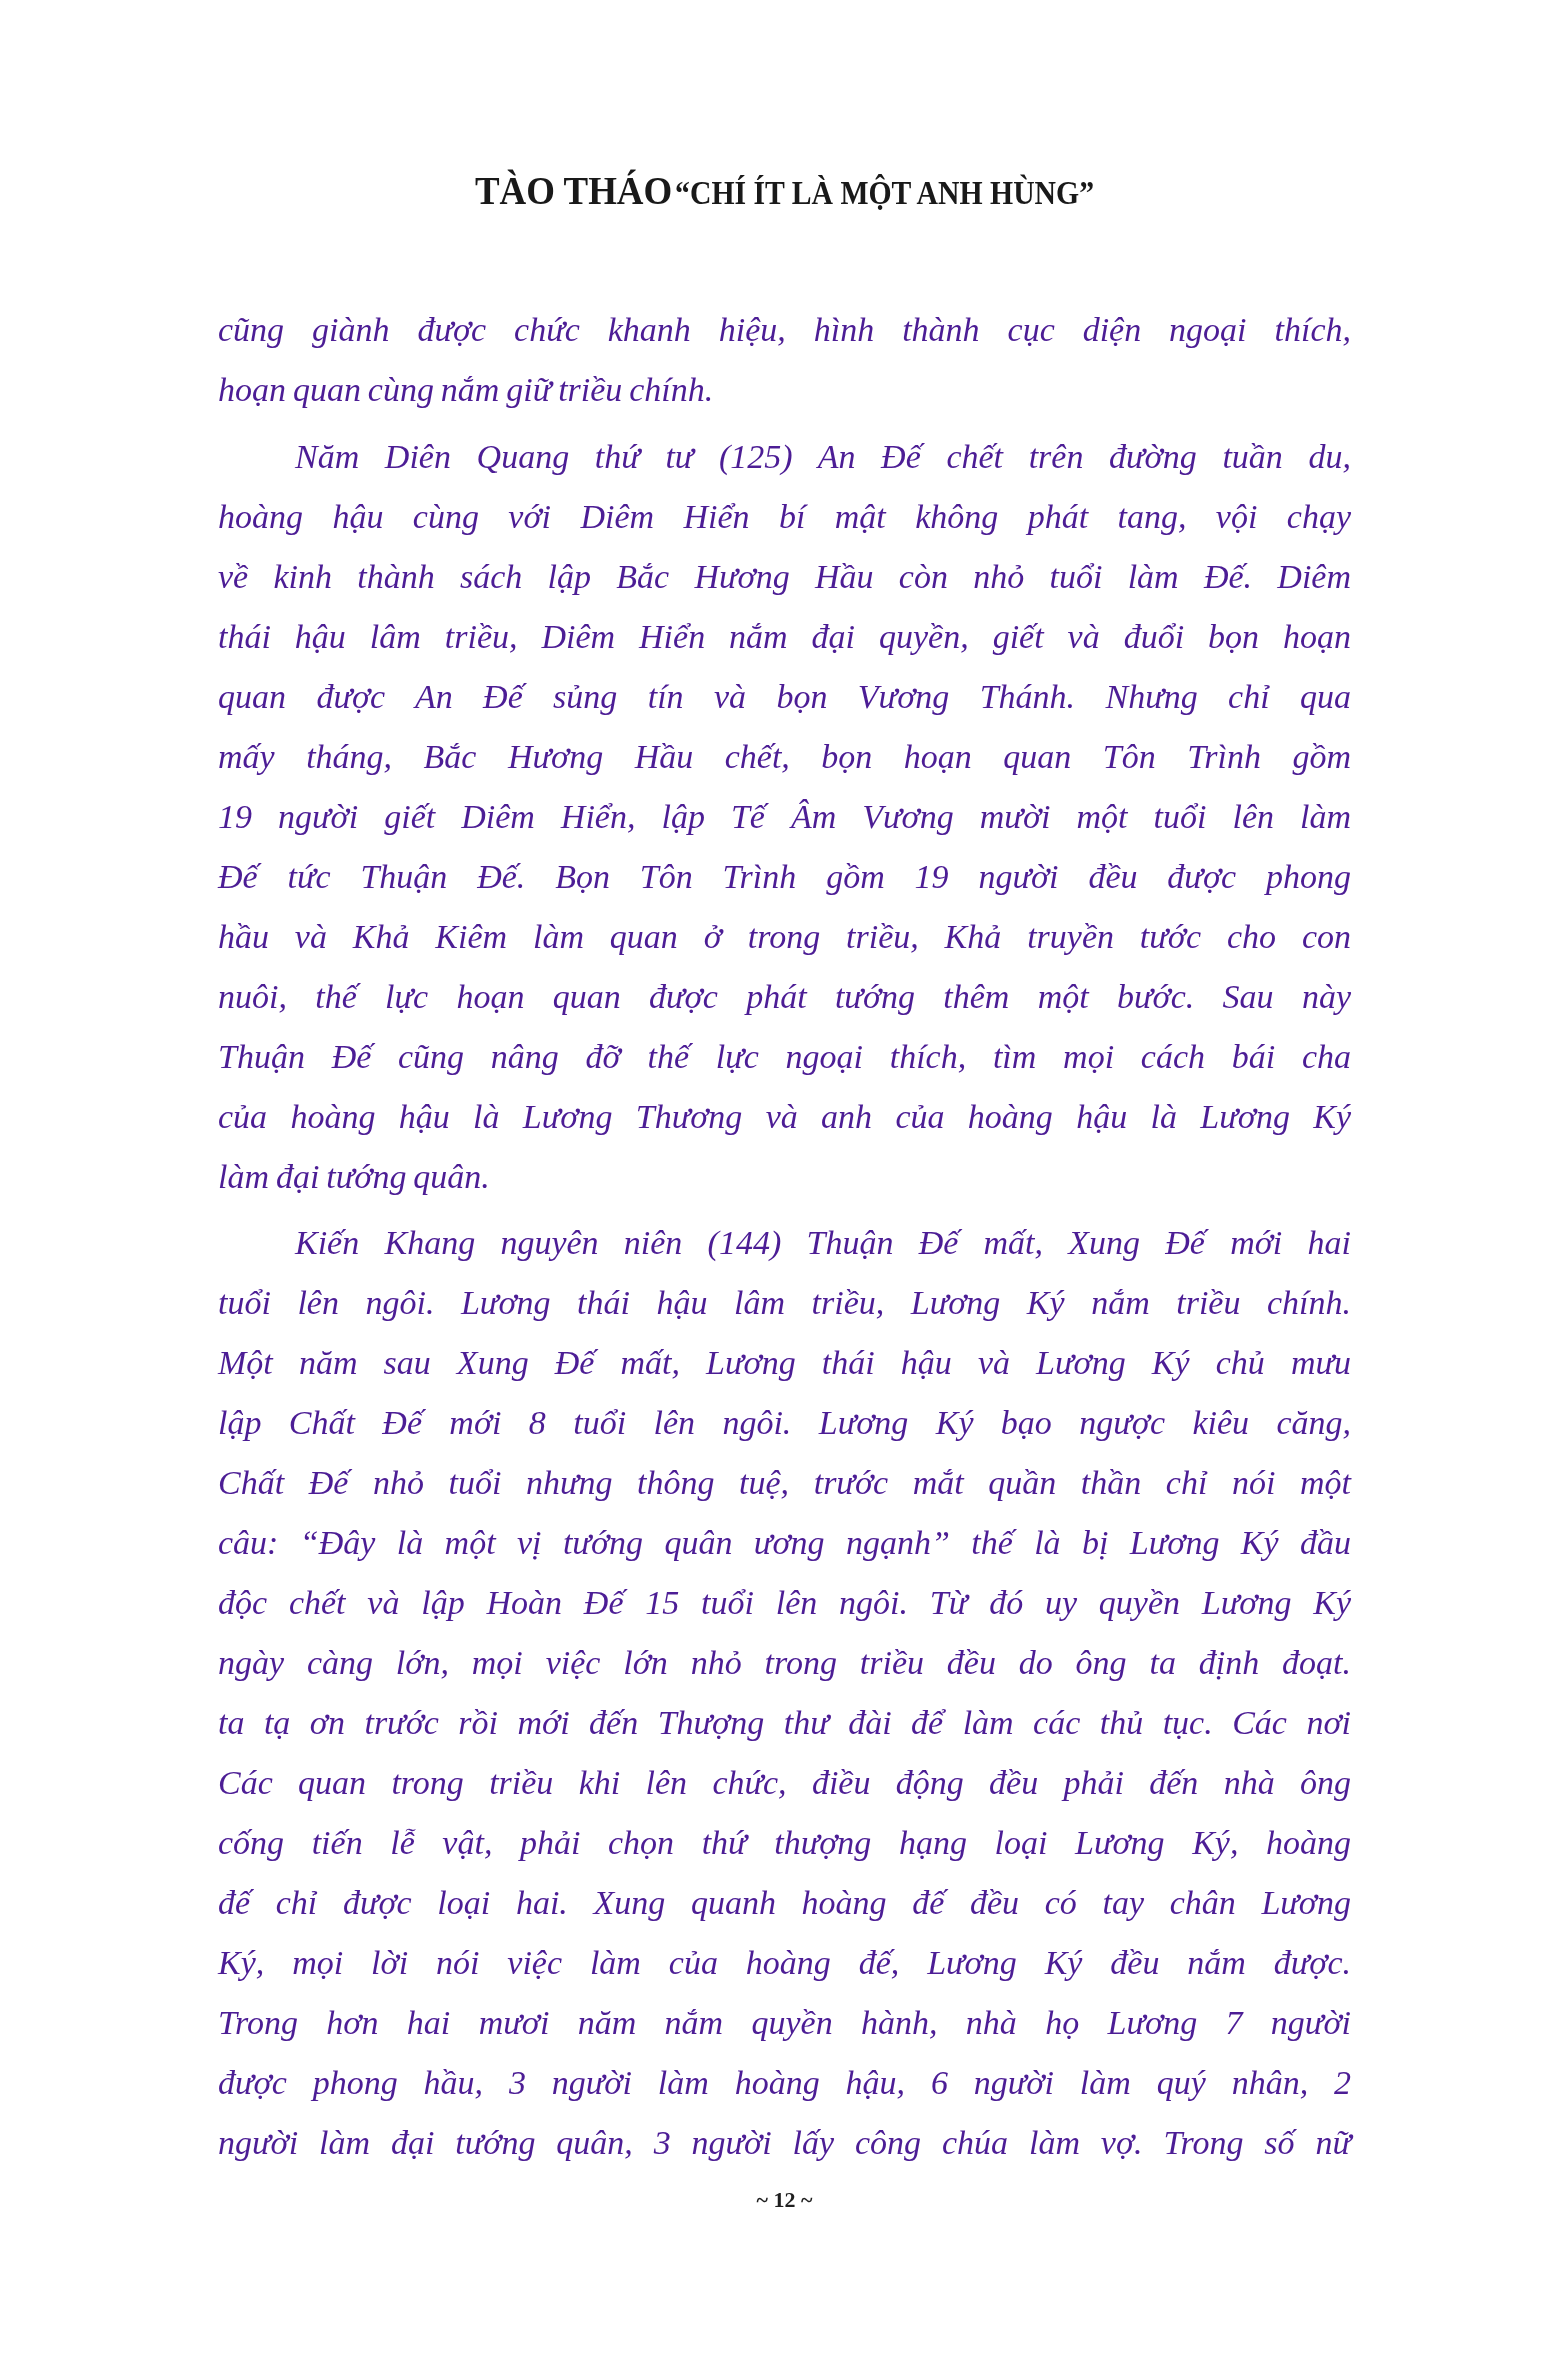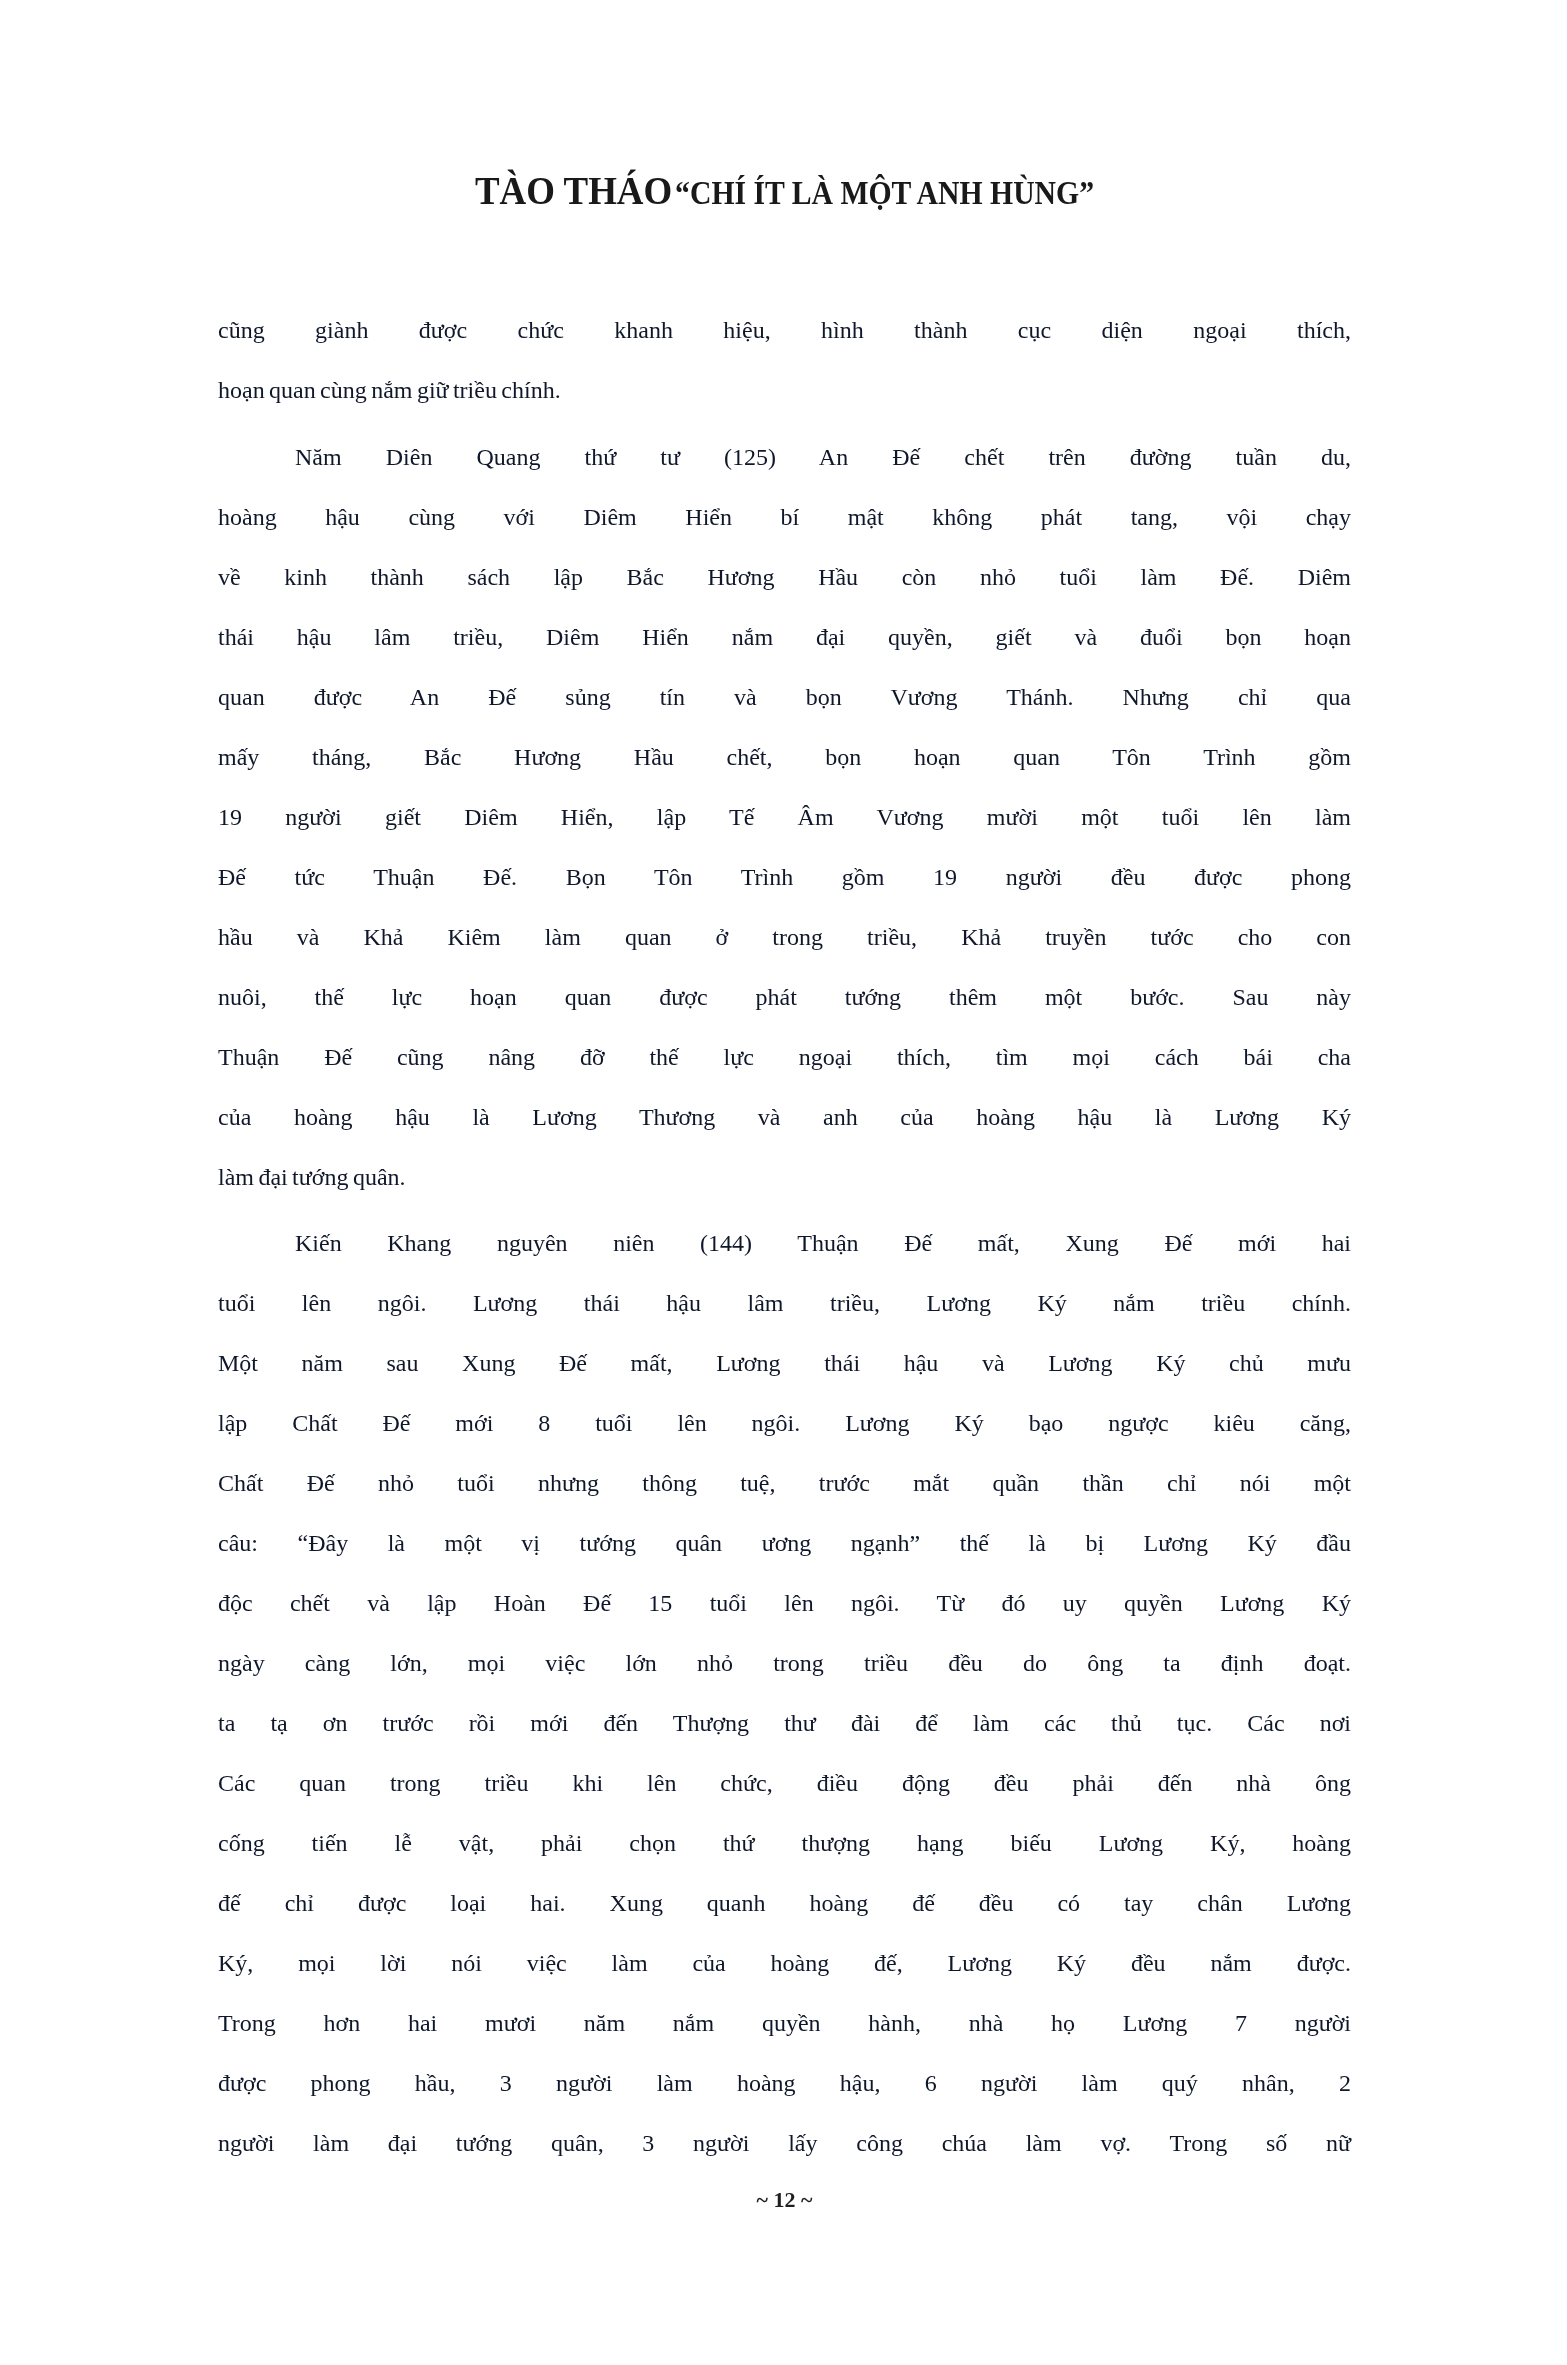--- a/index.html
+++ b/index.html
@@ -34,25 +34,26 @@
   }
   .header-quote {
     font-size: 33px;
     letter-spacing: 0px;
   }
   .body-text {
     position: absolute;
     top: 300px;
     left: 218px;
     width: 1133px;
-    font-size: 24px;
+    font-size: 34px;
     line-height: 60px;
     word-spacing: -1.6px;
-    color: #0f172a;
+    color: #4c1d95;
     hyphens: none;
+    font-style: italic;
   }
   .paragraph { margin: 0; }
   .paragraph + .paragraph { margin-top: 6.5px; }
   .paragraph.indent .line:first-child { text-indent: 77px; }
   .line {
     text-align: justify;
   }
   .line.fill {
     text-align-last: justify;
   }
@@ -103,21 +104,21 @@
         <div class="line fill">Kiến Khang nguyên niên (144) Thuận Đế mất, Xung Đế mới hai</div>
         <div class="line fill">tuổi lên ngôi. Lương thái hậu lâm triều, Lương Ký nắm triều chính.</div>
         <div class="line fill">Một năm sau Xung Đế mất, Lương thái hậu và Lương Ký chủ mưu</div>
         <div class="line fill">lập Chất Đế mới 8 tuổi lên ngôi. Lương Ký bạo ngược kiêu căng,</div>
         <div class="line fill">Chất Đế nhỏ tuổi nhưng thông tuệ, trước mắt quần thần chỉ nói một</div>
         <div class="line fill">câu: “Đây là một vị tướng quân ương ngạnh” thế là bị Lương Ký đầu</div>
         <div class="line fill">độc chết và lập Hoàn Đế 15 tuổi lên ngôi. Từ đó uy quyền Lương Ký</div>
         <div class="line fill">ngày càng lớn, mọi việc lớn nhỏ trong triều đều do ông ta định đoạt.</div>
         <div class="line fill">ta tạ ơn trước rồi mới đến Thượng thư đài để làm các thủ tục. Các nơi</div>
         <div class="line fill">Các quan trong triều khi lên chức, điều động đều phải đến nhà ông</div>
-        <div class="line fill">cống tiến lễ vật, phải chọn thứ thượng hạng biếu Lương Ký, hoàng</div>
+        <div class="line fill">cống tiến lễ vật, phải chọn thứ thượng hạng loại Lương Ký, hoàng</div>
         <div class="line fill">đế chỉ được loại hai. Xung quanh hoàng đế đều có tay chân Lương</div>
         <div class="line fill">Ký, mọi lời nói việc làm của hoàng đế, Lương Ký đều nắm được.</div>
         <div class="line fill">Trong hơn hai mươi năm nắm quyền hành, nhà họ Lương 7 người</div>
         <div class="line fill">được phong hầu, 3 người làm hoàng hậu, 6 người làm quý nhân, 2</div>
         <div class="line fill">người làm đại tướng quân, 3 người lấy công chúa làm vợ. Trong số nữ</div>
       </div>
     </main>
 
   <footer class="page-footer">
     <span>~ 12 ~</span>

